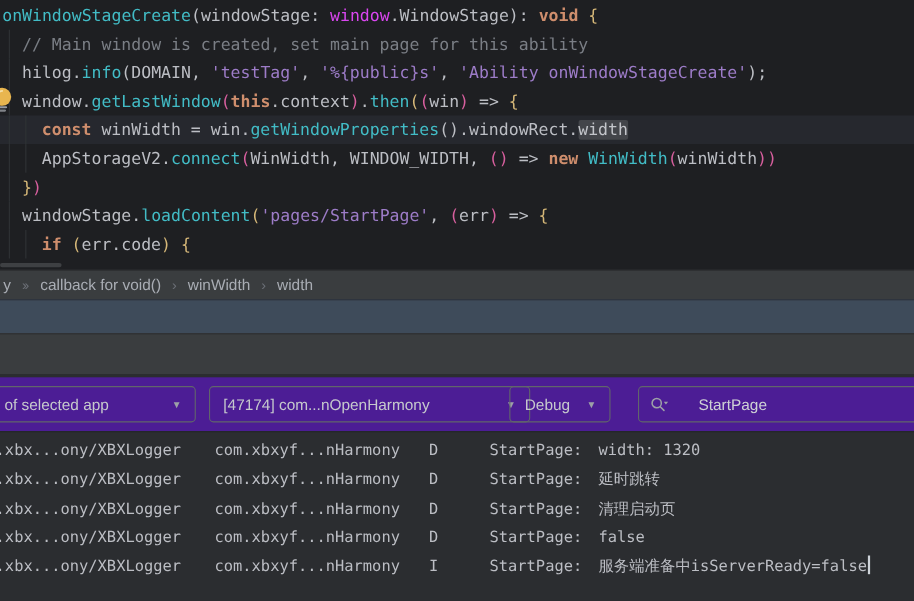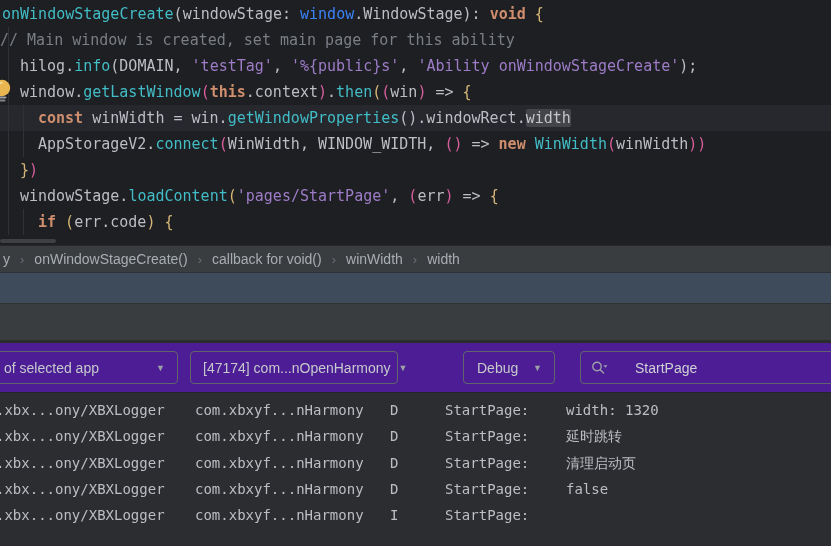--- a/index.html
+++ b/index.html
@@ -20,21 +20,21 @@
   }
   .caret-line{background:#26282e;}
   .guide{position:absolute;top:0;bottom:0;width:1px;background:#2f3236;}
   .tk-def{color:#bcbec4;}
   .tk-cmt{color:#7a7e85;}
   .tk-fn{color:#42bcc6;}
   .tk-str{color:#9d7cc8;}
   .tk-kw{color:#cf8e6d;font-weight:bold;}
   .tk-brace{color:#d5b778;}
   .tk-paren{color:#d75f9e;}
-  .tk-ns{color:#3b82f6;text-align:right;}
+  .tk-ns{color:#d946ef;text-align:right;}
   .tk-hl{color:#c3c5ca;background:#43454a;border-radius:2px;}
   .bulb{position:absolute;left:-9px;top:79px;width:22px;height:24px;z-index:3;}
   .hscroll-thumb{position:absolute;left:0;top:239px;width:56px;height:4px;background:#3e4043;border-radius:2px;}
   
   .breadcrumb{
     height:27px;background:#3a3d3f;border-top:1px solid #26282a;box-sizing:border-box;
     display:flex;align-items:center;font-size:14px;color:#a9adb4;padding-left:2px;
     overflow:hidden;
   }
   .crumb{margin:0 11px;white-space:nowrap;}
@@ -46,49 +46,49 @@
   .strip-div{height:3px;background:#2b2d2f;}
   
   .log-toolbar{height:49px;background:#4c1d95;position:relative;overflow:hidden;}
   .widget{
     position:absolute;top:8px;height:33px;border:1px solid #61656b;border-radius:4px;
     box-sizing:border-box;display:flex;align-items:center;justify-content:space-between;
     color:#c6c9cd;font-size:14px;background:transparent;cursor:pointer;white-space:nowrap;
   }
   .chev{color:#9da1a7;font-size:9px;margin-left:8px;}
   .w-app{left:-34px;width:212px;padding:0 12px 0 37px;}
-  .w-proc{left:190px;width:208px;padding:0 12px 0 12px;}
+  .w-proc{left:190px;width:292px;padding:0 12px 0 12px;}
   .w-level{left:463px;width:92px;padding:0 12px 0 13px;}
   .w-search{left:580px;width:270px;padding:0 8px 0 10px;justify-content:flex-start;}
   .w-search input{
     border:none;outline:none;background:transparent;color:#ced1d5;
     font-family:"Liberation Sans",sans-serif;font-size:14px;width:190px;margin-left:24px;
   }
   
   .logs{
     height:180px;background:#2b2d30;position:relative;border-top:1px solid #242628;
     box-sizing:border-box;overflow:hidden;
     font-family:"DejaVu Sans Mono","Liberation Mono",monospace;font-size:14px;color:#bcbec4;
   }
   .log-row{position:absolute;left:0;right:0;height:26px;line-height:26px;white-space:pre;}
   .log-cell{position:absolute;top:0;}
   .c-tag{left:-4px;}
   .c-pkg{left:195px;}
   .c-lvl{left:390px;}
   .c-page{left:445px;}
-  .c-msg{left:566px;}
+  .c-msg{left:544px;}
   .caret{display:inline-block;width:2px;height:17px;background:#ced3d9;vertical-align:-3px;margin-left:1px;}
 </style>
 </head>
 <body>
 
 <div class="editor">
   <div class="lines">
       <div class="code-line"><span style="padding-left: 2px; display: inline-block;"><span class="tk-fn">onWindowStageCreate</span><span class="tk-def">(</span><span class="tk-def">windowStage</span><span class="tk-def">: </span><span class="tk-ns">window</span><span class="tk-def">.WindowStage</span><span class="tk-def">): </span><span class="tk-kw">void</span><span class="tk-def"> </span><span class="tk-brace">{</span></span></div>
-      <div class="code-line"><span class="guide" style="left: 8px;"></span><span style="display: inline-block;"><span class="tk-cmt">// Main window is created, set main page for this ability</span></span></div>
+      <div class="code-line"><span class="guide" style="left: 8px;"></span><span style="padding-left: 20px; display: inline-block;"><span class="tk-cmt">// Main window is created, set main page for this ability</span></span></div>
       <div class="code-line"><span class="guide" style="left: 8px;"></span><span style="padding-left: 20px; display: inline-block;"><span class="tk-def">hilog.</span><span class="tk-fn">info</span><span class="tk-def">(</span><span class="tk-def">DOMAIN</span><span class="tk-def">, </span><span class="tk-str">'testTag'</span><span class="tk-def">, </span><span class="tk-str">'%{public}s'</span><span class="tk-def">, </span><span class="tk-str">'Ability onWindowStageCreate'</span><span class="tk-def">);</span></span></div>
       <div class="code-line"><span class="guide" style="left: 8px;"></span><span style="padding-left: 20px; display: inline-block;"><span class="tk-def">window.</span><span class="tk-fn">getLastWindow</span><span class="tk-paren">(</span><span class="tk-kw">this</span><span class="tk-def">.context</span><span class="tk-paren">)</span><span class="tk-def">.</span><span class="tk-fn">then</span><span class="tk-brace">(</span><span class="tk-paren">(</span><span class="tk-def">win</span><span class="tk-paren">)</span><span class="tk-def"> =&gt; </span><span class="tk-brace">{</span></span></div>
       <div class="code-line caret-line"><span class="guide" style="left: 8px;"></span><span class="guide" style="left: 23px;"></span><span style="padding-left: 38px; display: inline-block;"><span class="tk-kw">const</span><span class="tk-def"> winWidth = win.</span><span class="tk-fn">getWindowProperties</span><span class="tk-def">()</span><span class="tk-def">.windowRect.</span><span class="tk-hl">width</span></span></div>
       <div class="code-line"><span class="guide" style="left: 8px;"></span><span class="guide" style="left: 23px;"></span><span style="padding-left: 38px; display: inline-block;"><span class="tk-def">AppStorageV2.</span><span class="tk-fn">connect</span><span class="tk-paren">(</span><span class="tk-def">WinWidth, WINDOW_WIDTH, </span><span class="tk-paren">()</span><span class="tk-def"> =&gt; </span><span class="tk-kw">new</span><span class="tk-def"> </span><span class="tk-fn">WinWidth</span><span class="tk-paren">(</span><span class="tk-def">winWidth</span><span class="tk-paren">))</span></span></div>
       <div class="code-line"><span class="guide" style="left: 8px;"></span><span style="padding-left: 20px; display: inline-block;"><span class="tk-brace">}</span><span class="tk-paren">)</span></span></div>
       <div class="code-line"><span class="guide" style="left: 8px;"></span><span style="padding-left: 20px; display: inline-block;"><span class="tk-def">windowStage.</span><span class="tk-fn">loadContent</span><span class="tk-brace">(</span><span class="tk-str">'pages/StartPage'</span><span class="tk-def">, </span><span class="tk-paren">(</span><span class="tk-def">err</span><span class="tk-paren">)</span><span class="tk-def"> =&gt; </span><span class="tk-brace">{</span></span></div>
       <div class="code-line"><span class="guide" style="left: 8px;"></span><span class="guide" style="left: 23px;"></span><span style="padding-left: 38px; display: inline-block;"><span class="tk-kw">if</span><span class="tk-def"> </span><span class="tk-brace">(</span><span class="tk-def">err.code</span><span class="tk-brace">)</span><span class="tk-def"> </span><span class="tk-brace">{</span></span></div>
     </div>
   <div class="bulb">
     <svg width="22" height="24" viewBox="0 0 22 24">
@@ -97,21 +97,20 @@
       <rect x="6.5" y="17.5" width="9" height="2" rx="1" fill="#9a9da2"></rect>
       <rect x="7.5" y="20.5" width="7" height="2" rx="1" fill="#808388"></rect>
     </svg>
   </div>
   <div class="hscroll-thumb"></div>
 </div>
 
 <div class="breadcrumb">
     <span class="crumb">y</span>
     <span class="crumb-sep">›</span>
-    <span class="crumb">onWindowStageCreate()</span>
     <span class="crumb-sep">›</span>
     <span class="crumb">callback for void()</span>
     <span class="crumb-sep">›</span>
     <span class="crumb">winWidth</span>
     <span class="crumb-sep">›</span>
     <span class="crumb">width</span>
   </div>
 
 <div class="strip-blue"></div>
 <div class="strip-gray"></div>
@@ -140,14 +139,14 @@
     </span>
     <input type="text" value="StartPage" style="">
   </div>
 </div>
 
 <div class="logs">
     <div class="log-row" style="top: 4px;"><span class="log-cell c-tag">.xbx...ony/XBXLogger</span><span class="log-cell c-pkg">com.xbxyf...nHarmony</span><span class="log-cell c-lvl">D</span><span class="log-cell c-page">StartPage:</span><span class="log-cell c-msg">width: 1320</span></div>
     <div class="log-row" style="top: 30.3px;"><span class="log-cell c-tag">.xbx...ony/XBXLogger</span><span class="log-cell c-pkg">com.xbxyf...nHarmony</span><span class="log-cell c-lvl">D</span><span class="log-cell c-page">StartPage:</span><span class="log-cell c-msg">延时跳转</span></div>
     <div class="log-row" style="top: 56.6px;"><span class="log-cell c-tag">.xbx...ony/XBXLogger</span><span class="log-cell c-pkg">com.xbxyf...nHarmony</span><span class="log-cell c-lvl">D</span><span class="log-cell c-page">StartPage:</span><span class="log-cell c-msg">清理启动页</span></div>
     <div class="log-row" style="top: 82.9px;"><span class="log-cell c-tag">.xbx...ony/XBXLogger</span><span class="log-cell c-pkg">com.xbxyf...nHarmony</span><span class="log-cell c-lvl">D</span><span class="log-cell c-page">StartPage:</span><span class="log-cell c-msg">false</span></div>
-    <div class="log-row" style="top: 109.2px;"><span class="log-cell c-tag">.xbx...ony/XBXLogger</span><span class="log-cell c-pkg">com.xbxyf...nHarmony</span><span class="log-cell c-lvl">I</span><span class="log-cell c-page">StartPage:</span></div>
+    <div class="log-row" style="top: 109.2px;"><span class="log-cell c-tag">.xbx...ony/XBXLogger</span><span class="log-cell c-pkg">com.xbxyf...nHarmony</span><span class="log-cell c-lvl">I</span><span class="log-cell c-page">StartPage:</span><span class="log-cell c-msg">服务端准备中isServerReady=false<span class="caret"></span></span></div>
   </div>
 
 </body></html>

